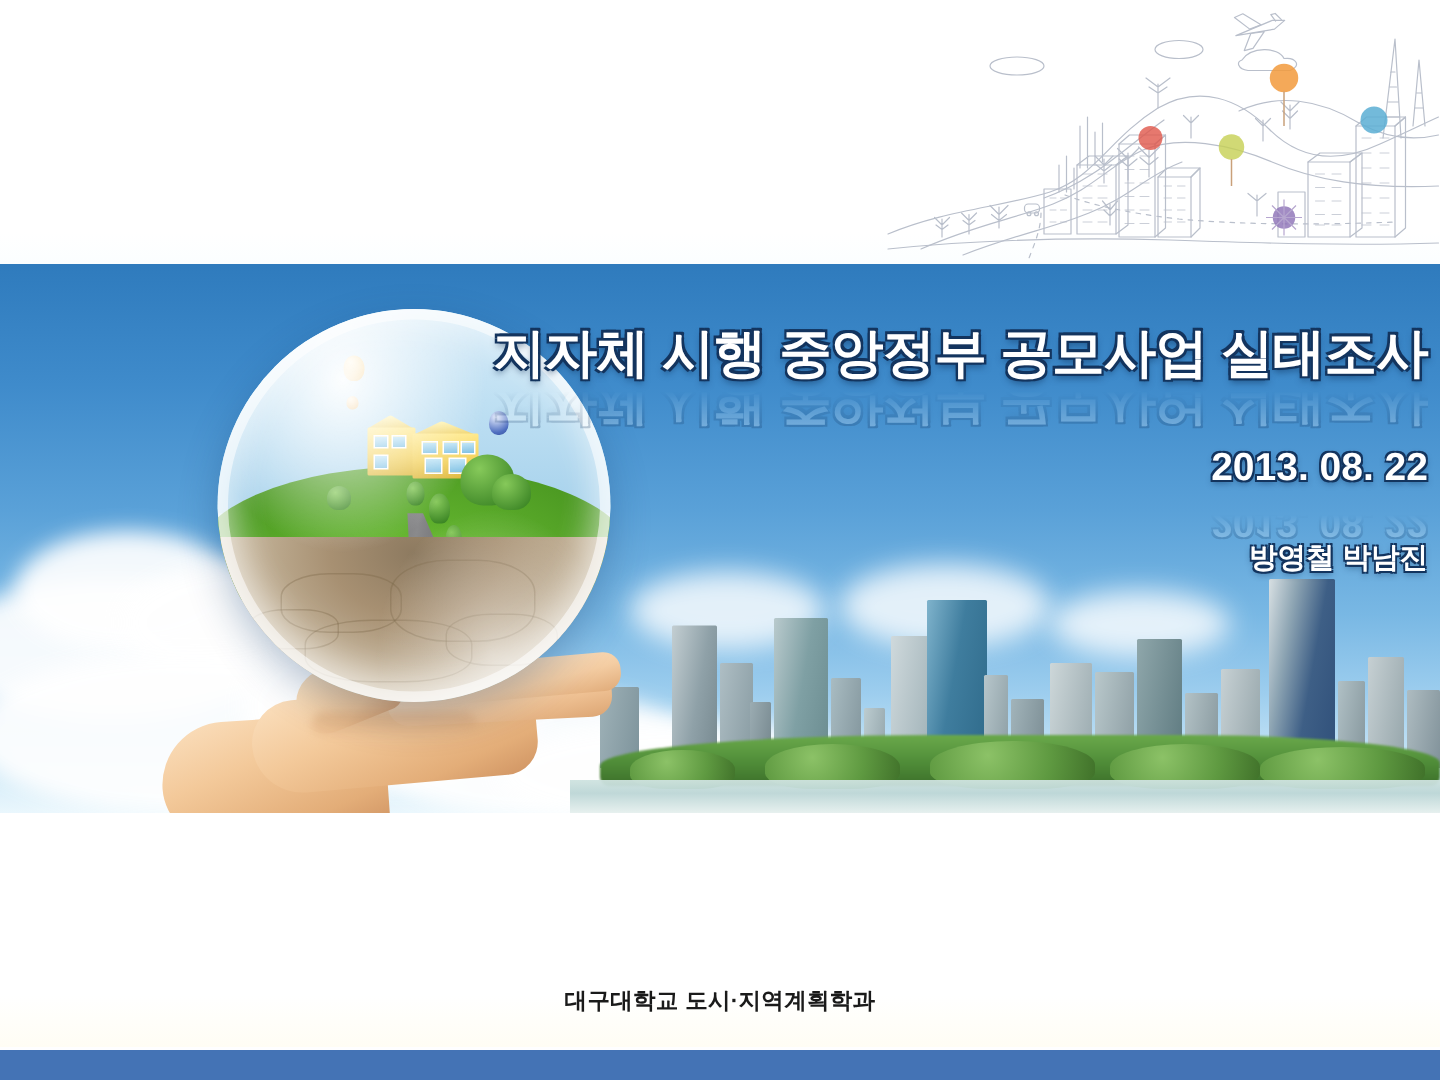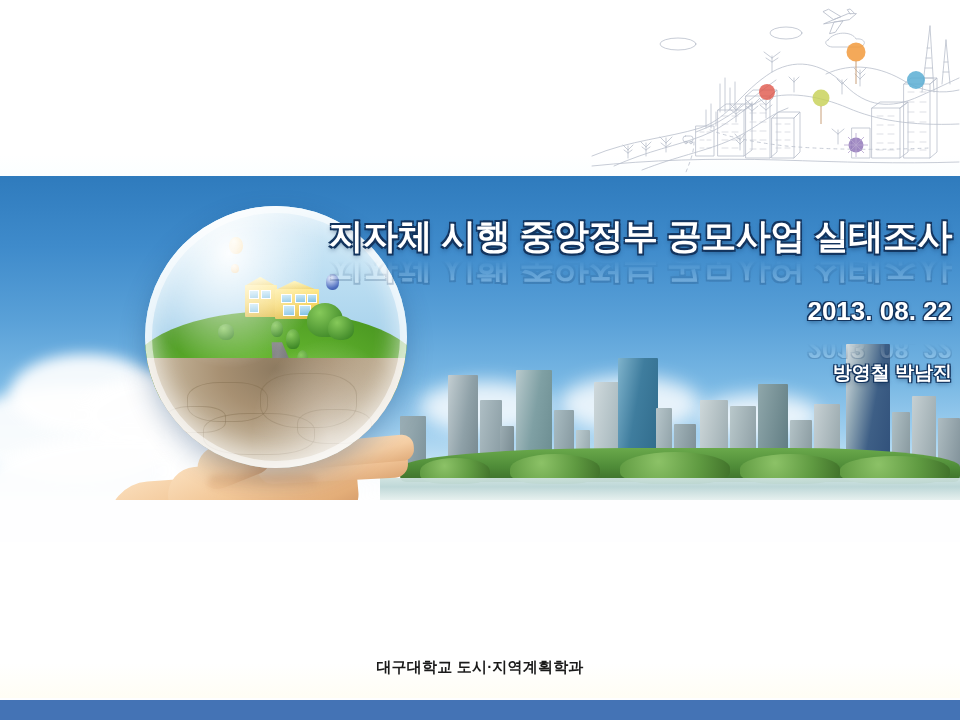--- a/index.html
+++ b/index.html
@@ -33,21 +33,21 @@
   #top-sketch {
     position: absolute;
     right: 0; top: 0;
     width: 370px; height: 176px;
   }
 
   
   #hero {
     position: absolute;
     left: 0; top: 176px;
-    width: 960px; height: 324px;
+    width: 960px; height: 366px;
     overflow: hidden;
     background: linear-gradient(180deg,
         #2f7bbd 0%,
         #3f8bcb 22%,
         #5aa1d8 45%,
         #79b8e4 64%,
         #9ccdee 78%,
         #bfe0f4 88%,
         #dcf0fa 96%,
         #eaf7fd 100%);

